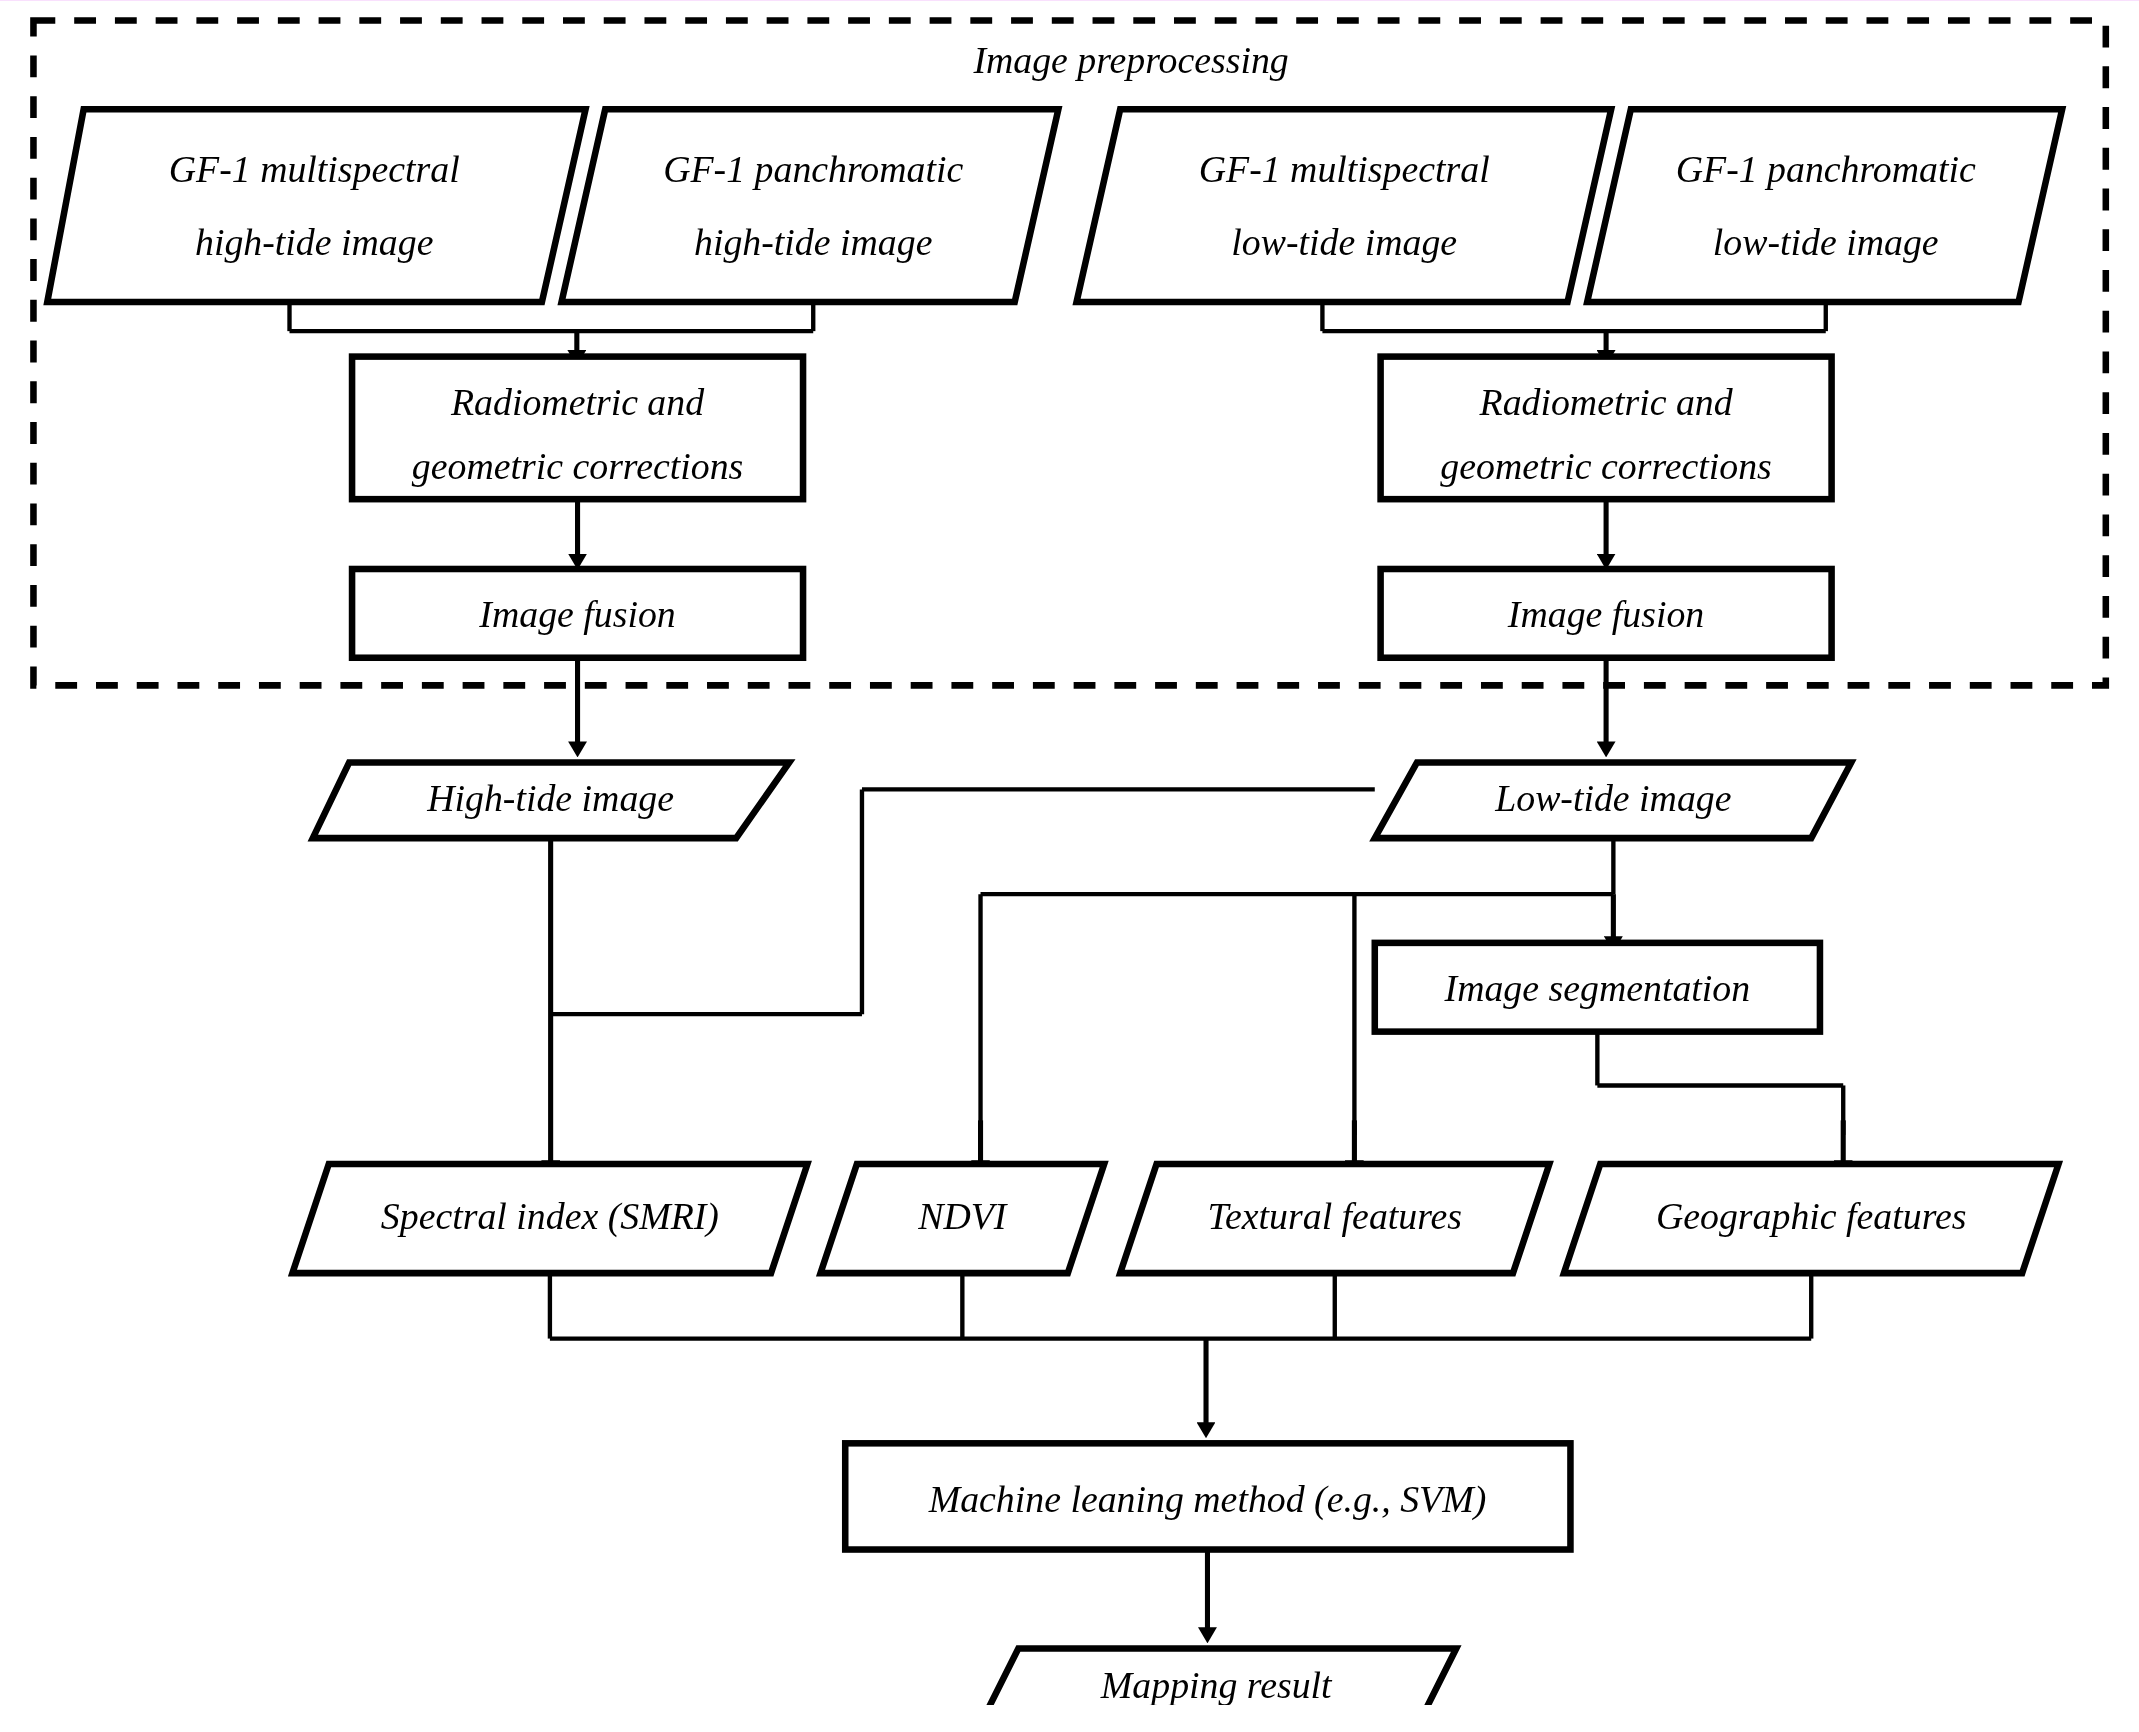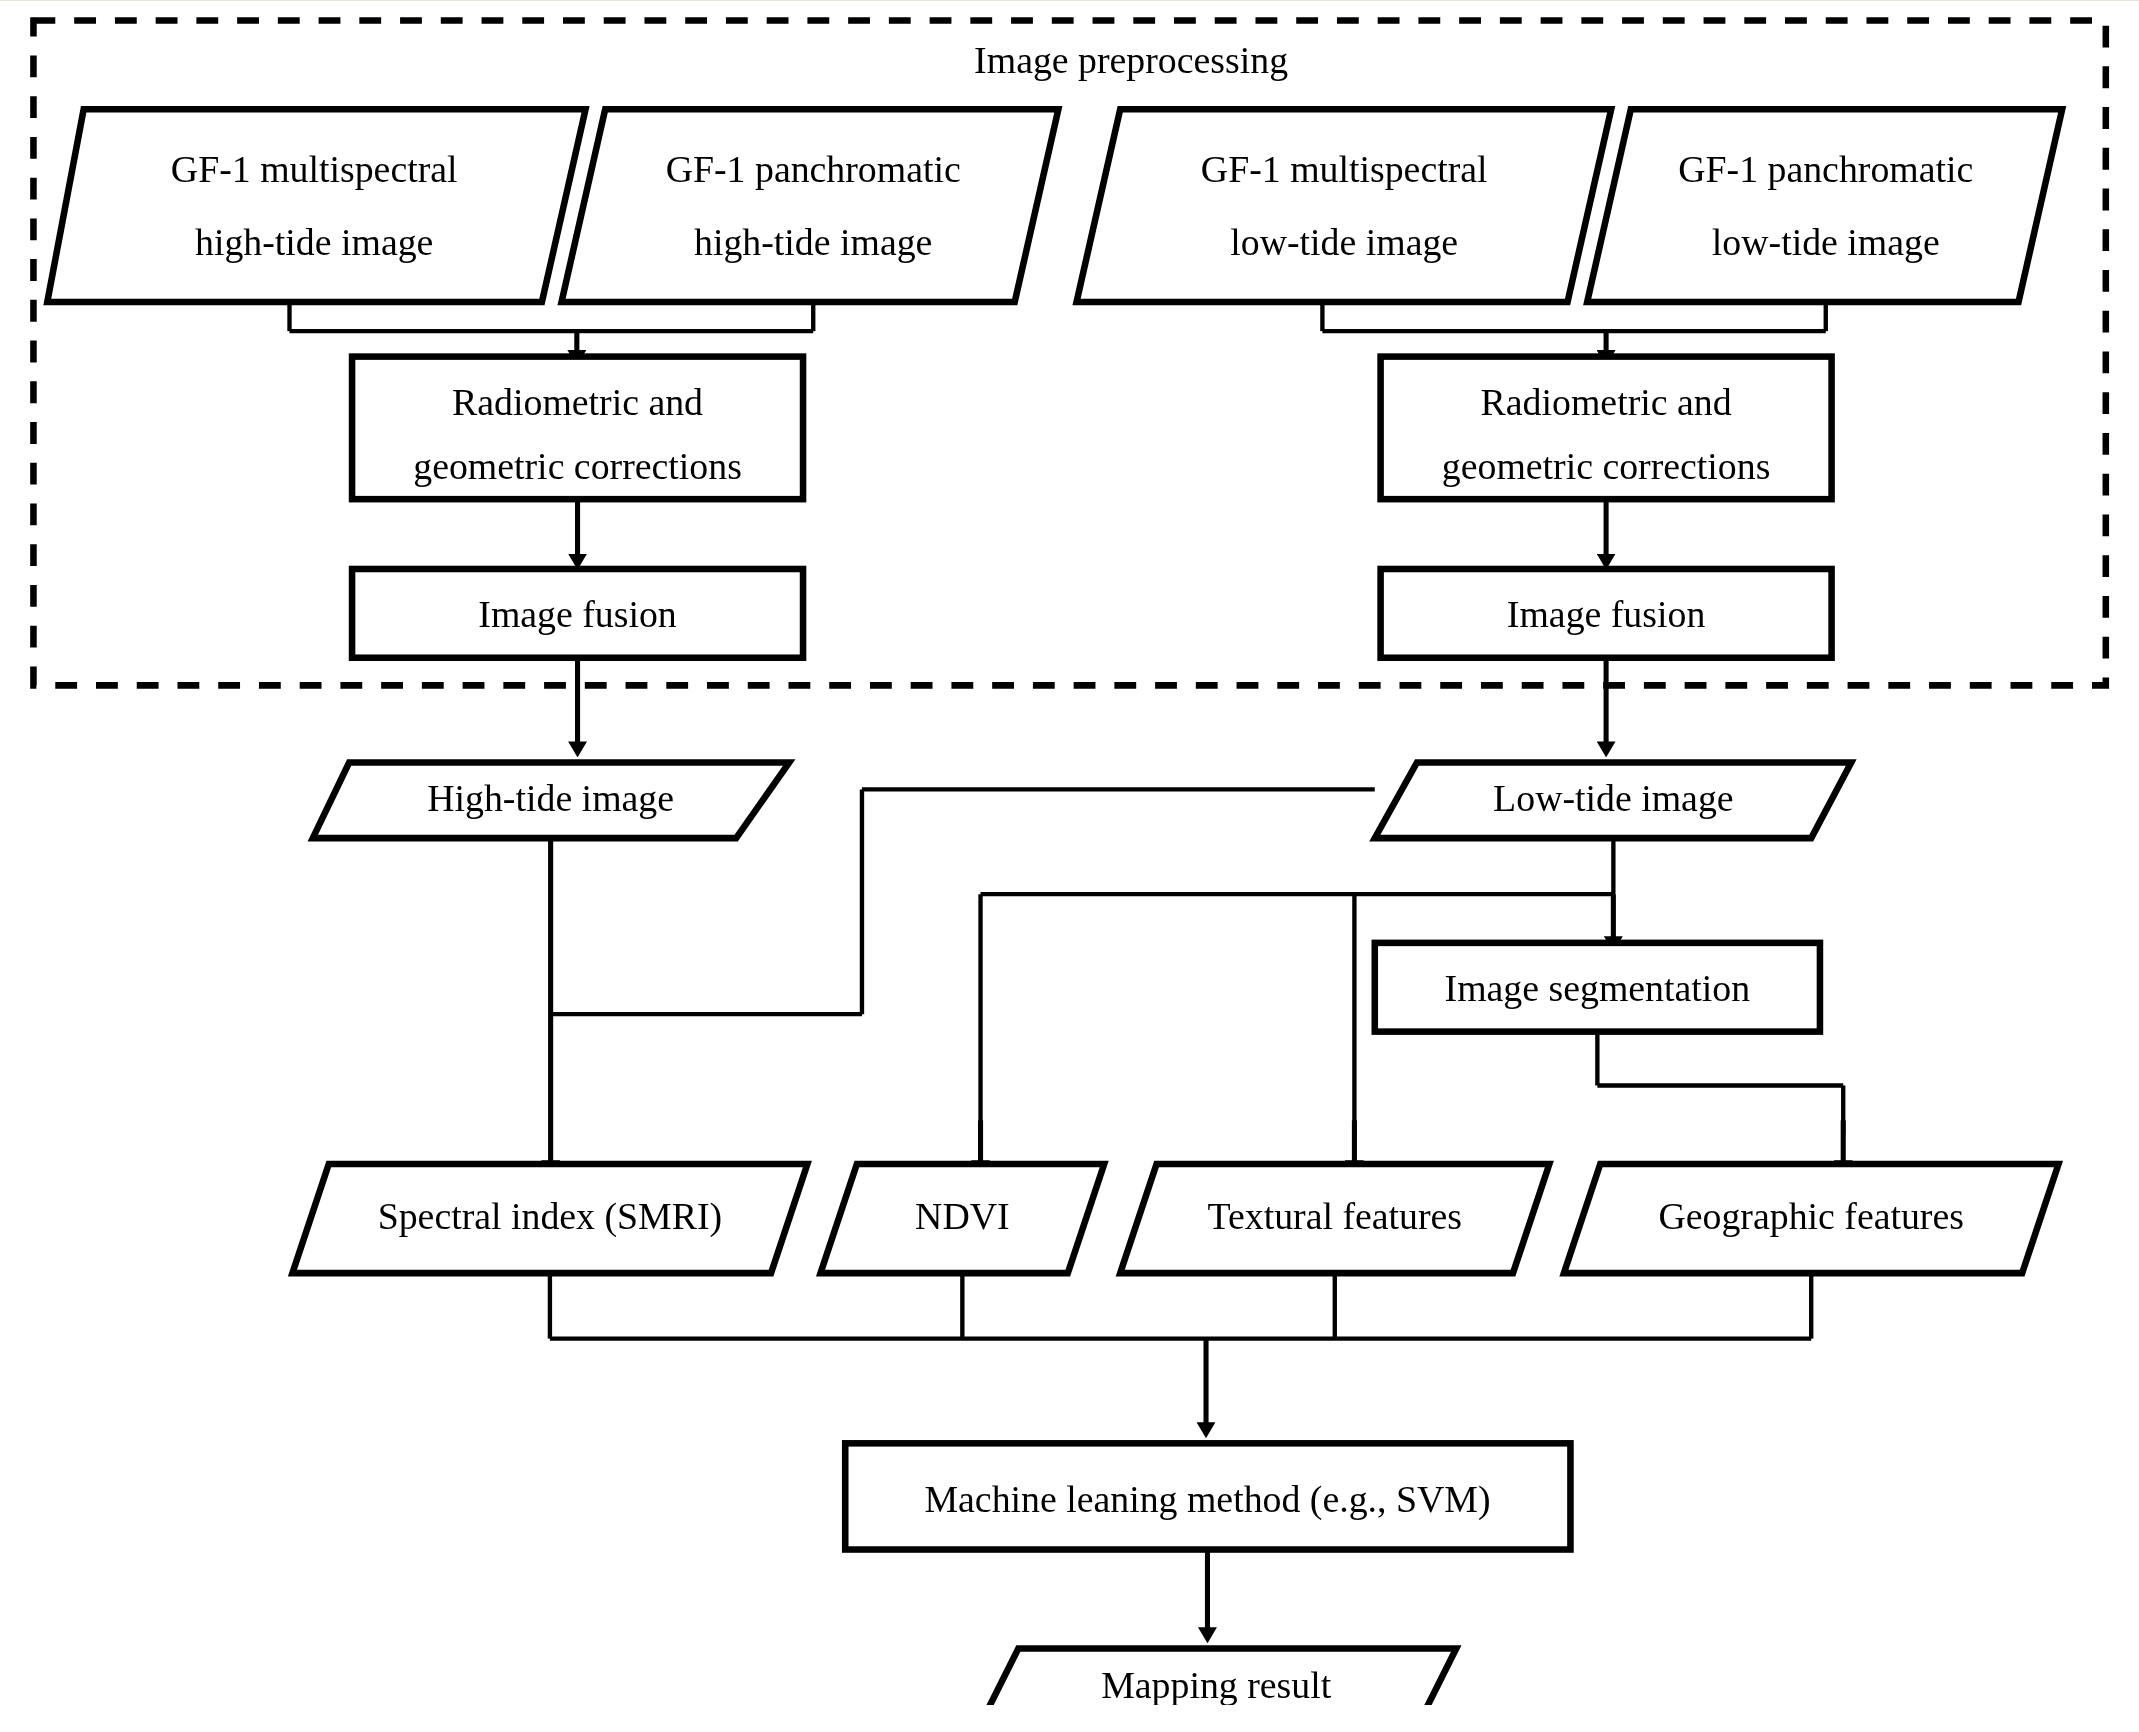--- a/index.html
+++ b/index.html
@@ -1,17 +1,17 @@
 <!DOCTYPE html>
 <html style="font-size:11.6px"><head>
 <meta charset="utf-8">
 <style>
   html,body{margin:0;padding:0;background:#fff;}
   body{font-family:"Liberation Serif", serif;}
-  #stage{position:relative;width:2140px;height:1705px;background:#4d7c0f;}
+  #stage{position:relative;width:2140px;height:1705px;background:#d946ef;font-style:italic;}
   svg{display:block;}
   .node-text{font-family:"Liberation Serif", serif;fill:#000;text-anchor:middle;}
   .t52{font-size:52px;}
 </style>
 </head>
 <body>
 
 <div id="stage">
 <svg width="2140" height="1733" viewBox="0 0 2942 2382" xmlns="http://www.w3.org/2000/svg">
 

